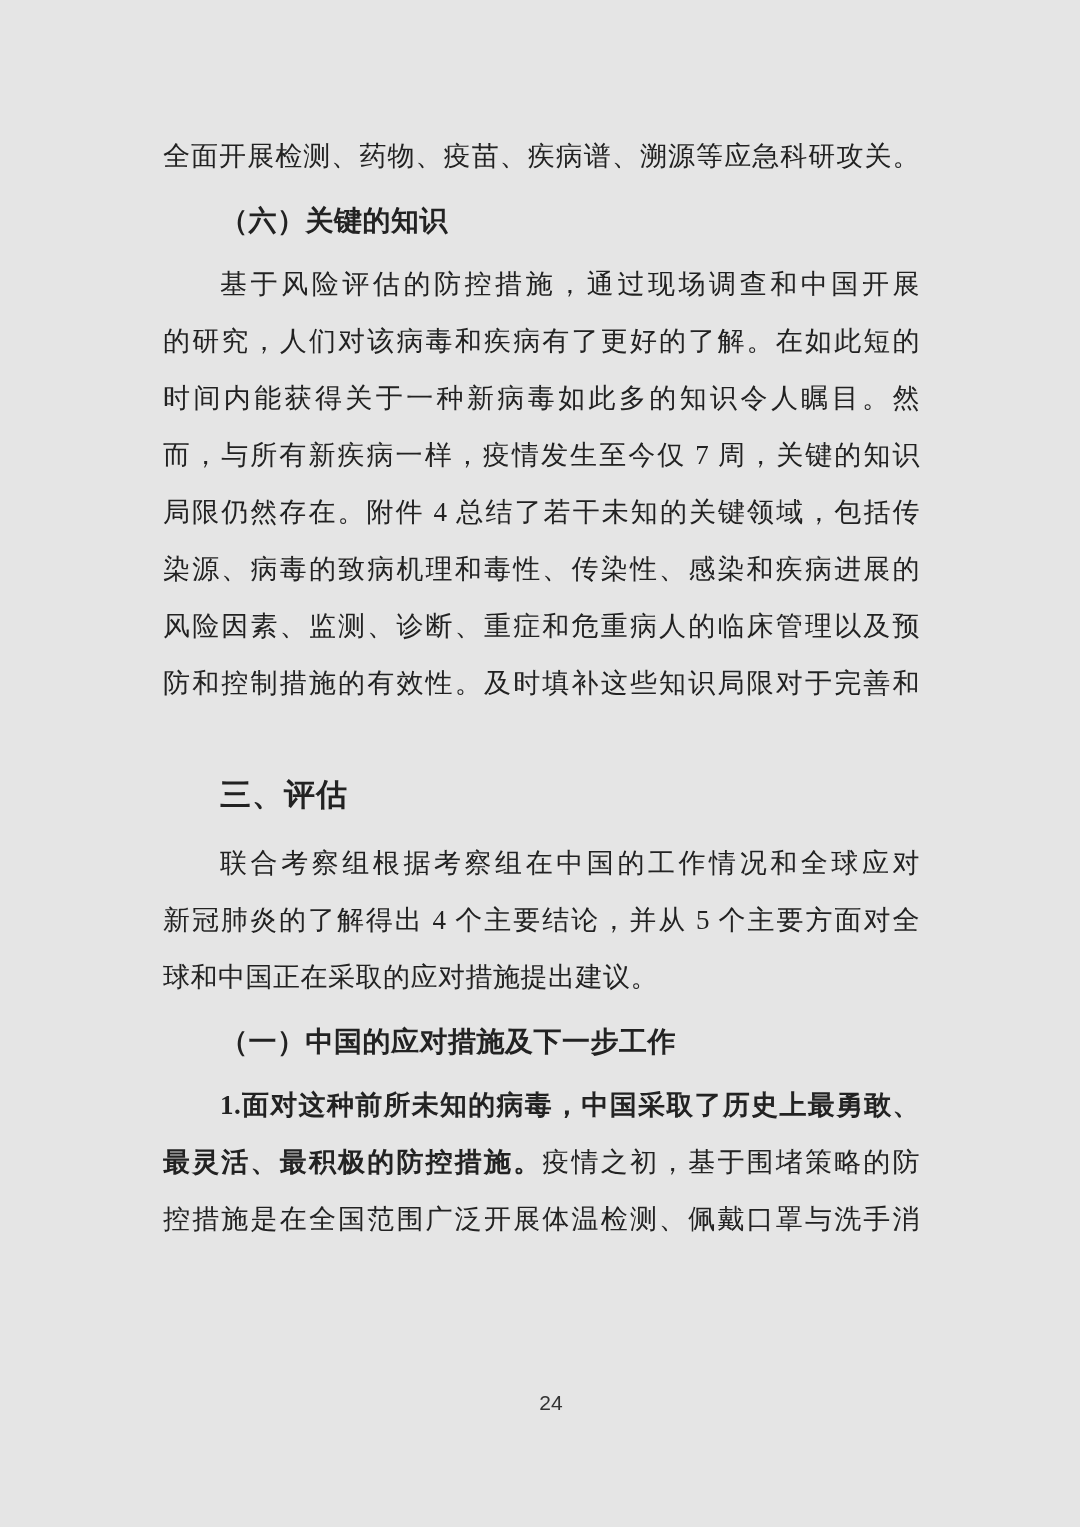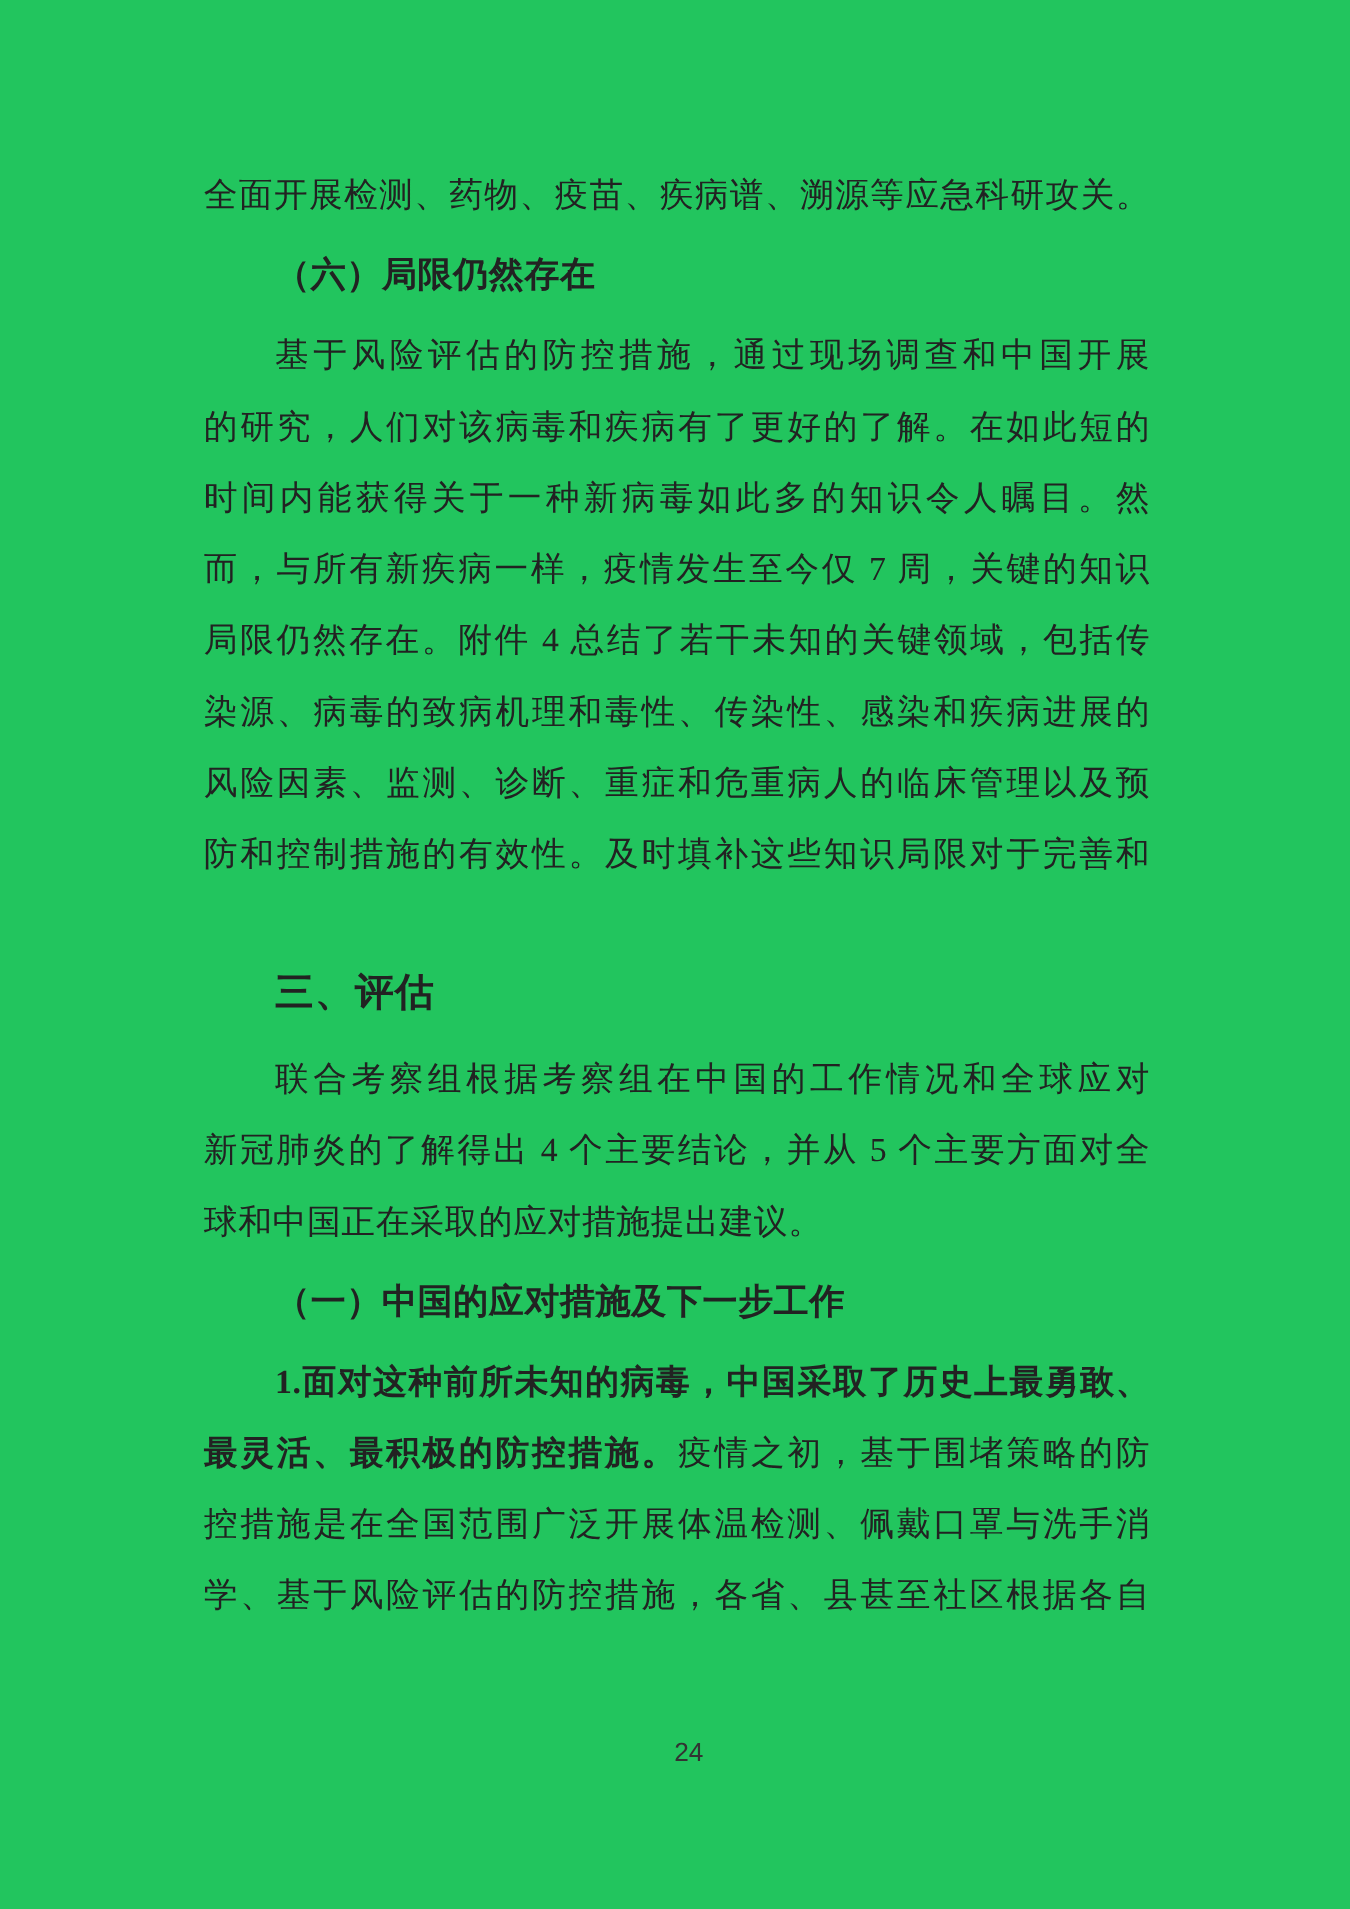--- a/index.html
+++ b/index.html
@@ -4,21 +4,21 @@
 <style>
   html, body {
     margin: 0;
     padding: 0;
     background: #ffffff;
   }
   .page {
     position: relative;
     width: 1080px;
     height: 1527px;
-    background: #22c55e;
+    background: #e5e5e5;
     overflow: hidden;
     font-family: "Liberation Serif", "DejaVu Serif", serif;
     color: #222222;
   }
   .textblock {
     position: absolute;
     left: 163px;
     top: 128px;
     width: 757px;
   }
@@ -66,21 +66,21 @@
   }
 </style>
 </head>
 <body>
 
 <div class="page">
   <main class="textblock">
 
     <div class="line jf">全面开展检测、药物、疫苗、疾病谱、溯源等应急科研攻关。</div>
 
-    <h3 class="line h2 ind">（六）局限仍然存在</h3>
+    <h3 class="line h2 ind">（六）关键的知识</h3>
 
     <div class="line jf ind">基于风险评估的防控措施，通过现场调查和中国开展</div>
     <div class="line jf">的研究，人们对该病毒和疾病有了更好的了解。在如此短的</div>
     <div class="line jf">时间内能获得关于一种新病毒如此多的知识令人瞩目。然</div>
     <div class="line jf">而，与所有新疾病一样，疫情发生至今仅 7 周，关键的知识</div>
     <div class="line jf">局限仍然存在。附件 4 总结了若干未知的关键领域，包括传</div>
     <div class="line jf">染源、病毒的致病机理和毒性、传染性、感染和疾病进展的</div>
     <div class="line jf">风险因素、监测、诊断、重症和危重病人的临床管理以及预</div>
     <div class="line jf">防和控制措施的有效性。及时填补这些知识局限对于完善和</div>
 
@@ -88,18 +88,17 @@
 
     <div class="line jf ind">联合考察组根据考察组在中国的工作情况和全球应对</div>
     <div class="line jf">新冠肺炎的了解得出 4 个主要结论，并从 5 个主要方面对全</div>
     <div class="line">球和中国正在采取的应对措施提出建议。</div>
 
     <h3 class="line h2 ind">（一）中国的应对措施及下一步工作</h3>
 
     <div class="line jf ind bold">1.面对这种前所未知的病毒，中国采取了历史上最勇敢、</div>
     <div class="line jf"><span class="bold">最灵活、最积极的防控措施。</span><span>疫情之初，基于围堵策略的防</span></div>
     <div class="line jf">控措施是在全国范围广泛开展体温检测、佩戴口罩与洗手消</div>
-    <div class="line jf">学、基于风险评估的防控措施，各省、县甚至社区根据各自</div>
 
   </main>
 
   <footer class="pagenum">24</footer>
 </div>
 
 </body></html>

